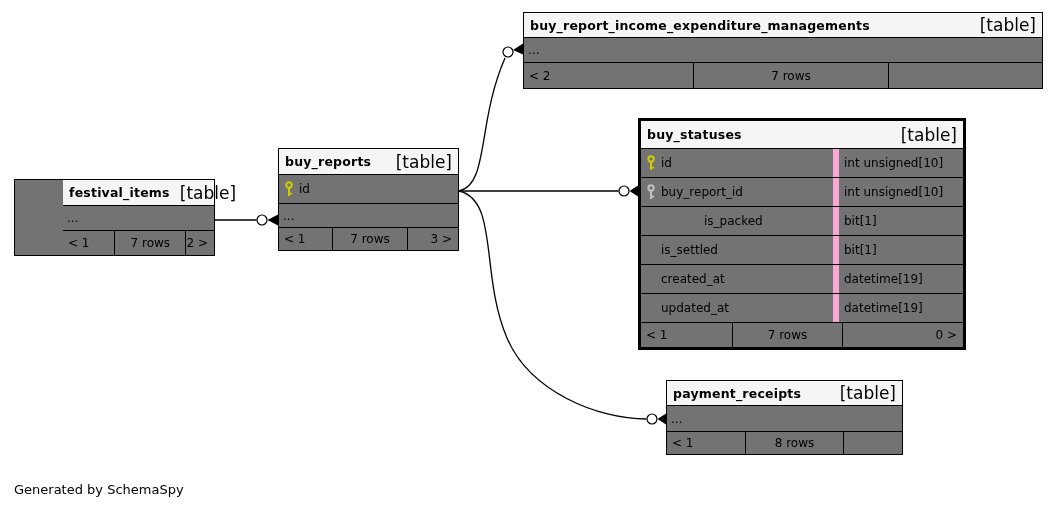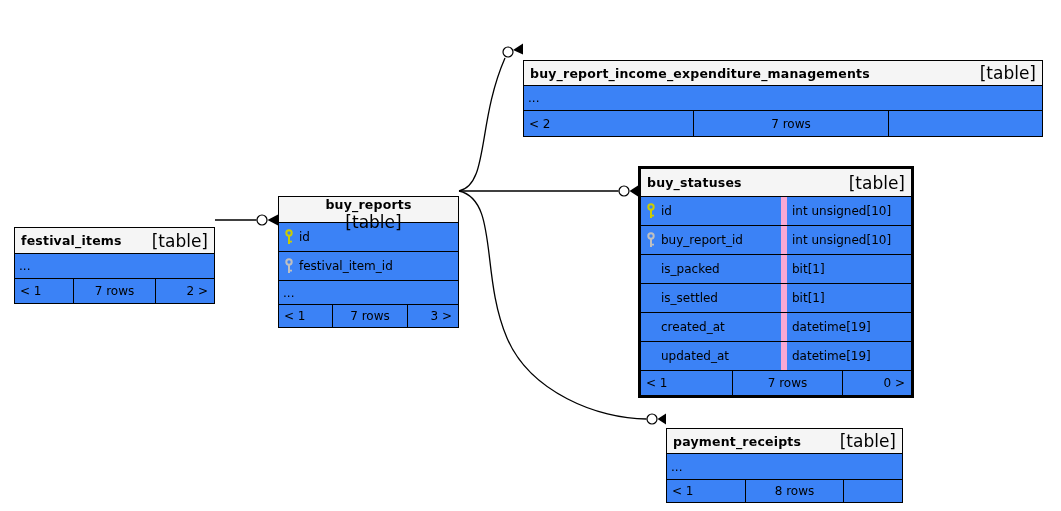--- a/index.html
+++ b/index.html
@@ -1,21 +1,21 @@
 <!DOCTYPE html>
 <html><head>
 <meta charset="utf-8">
 <style>
   html, body { margin: 0; padding: 0; background: #ffffff; }
   body { font-family: "DejaVu Sans", "Liberation Sans", sans-serif; color: #000; }
   #canvas { position: relative; width: 1061px; height: 511px; background: #fff; overflow: hidden; }
 
   #connector-layer { position: absolute; left: 0; top: 0; width: 1061px; height: 511px; z-index: 0; }
 
-  .tbl { position: absolute; background: #3b82f6; border: 1px solid #000; z-index: 1; box-sizing: border-box; font-size: 12px; margin-top: 48px; }
+  .tbl { position: absolute; background: #737373; border: 1px solid #000; z-index: 1; box-sizing: border-box; font-size: 12px; }
   .tbl.focus { border-width: 3px; }
 
   .tbl-header { display: flex; align-items: center; justify-content: space-between; background: #f5f5f5; border-bottom: 1px solid #000; padding: 0 6px; box-sizing: border-box; }
   .tname { font-weight: bold; font-size: 12.5px; letter-spacing: .2px; }
   .ttype { font-size: 17px; margin-left: 10px; white-space: nowrap; }
 
   .col-row { display: flex; align-items: center; border-bottom: 1px solid #000; box-sizing: border-box; }
   .col-row:last-of-type { border-bottom: 1px solid #000; }
   .keycell { width: 20px; display: flex; justify-content: center; align-items: center; flex: 0 0 20px; }
   .colname { flex: 1 1 auto; padding-right: 4px; white-space: nowrap; }
@@ -76,21 +76,21 @@
     <div class="ellipsis-row" style="height:25px;">
       <span>...</span>
     </div>
     <div class="tbl-footer" style="height:25px;">
       <span class="fcell f-left" style="width:170px;">&lt; 2</span>
       <span class="fcell f-mid" style="width:195px;">7 rows</span>
       <span class="fcell f-right" style="flex:1;"></span>
     </div>
   </div>
 
-  <div class="tbl focus" style="left:638px; top:118px; width:276px;">
+  <div class="tbl focus" style="left:638px; top:118px; width:328px;">
     <div class="tbl-header" style="height:28px;">
       <span class="tname">buy_statuses</span>
       <span class="ttype">[table]</span>
     </div>
     <div class="col-row" style="height:29px;">
       <span class="keycell">
         <svg class="keyicon" width="10" height="16" viewBox="0 0 10 16">
           <circle cx="5" cy="4" r="2.7" fill="none" stroke="#cccc00" stroke-width="2"></circle>
           <line x1="5" y1="6.8" x2="5" y2="15" stroke="#cccc00" stroke-width="2"></line>
           <line x1="5" y1="12.6" x2="8" y2="12.6" stroke="#cccc00" stroke-width="1.8"></line>
@@ -103,21 +103,21 @@
       <span class="keycell">
         <svg class="keyicon" width="10" height="16" viewBox="0 0 10 16">
           <circle cx="5" cy="4" r="2.7" fill="none" stroke="#c0c0c0" stroke-width="2"></circle>
           <line x1="5" y1="6.8" x2="5" y2="15" stroke="#c0c0c0" stroke-width="2"></line>
           <line x1="5" y1="12.6" x2="8" y2="12.6" stroke="#c0c0c0" stroke-width="1.8"></line>
         </svg>
       </span>
       <span class="colname">buy_report_id</span>
       <span class="coltype" style="width:130px;">int unsigned[10]</span>
     </div>
-    <div class="col-row" style="height:29px;">
+    <div class="col-row" style="height:29px;padding-left:43px;">
       <span class="keycell"></span>
       <span class="colname">is_packed</span>
       <span class="coltype" style="width:130px;">bit[1]</span>
     </div>
     <div class="col-row" style="height:29px;align-items:center;">
       <span class="keycell"></span>
       <span class="colname">is_settled</span>
       <span class="coltype" style="width:130px;">bit[1]</span>
     </div>
     <div class="col-row" style="height:29px;">
@@ -131,55 +131,45 @@
       <span class="coltype" style="width:130px;">datetime[19]</span>
     </div>
     <div class="tbl-footer" style="height:24px;">
       <span class="fcell f-left" style="width:92px;">&lt; 1</span>
       <span class="fcell f-mid" style="width:110px;">7 rows</span>
       <span class="fcell f-right" style="flex:1;">0 &gt;</span>
     </div>
   </div>
 
   <div class="tbl" style="left:278px; top:148px; width:181px;">
-    <div class="tbl-header" style="height:26px;flex-direction:column;">
+    <div class="tbl-header" style="height:26px;">
       <span class="tname">buy_reports</span>
       <span class="ttype">[table]</span>
     </div>
     <div class="col-row" style="height:29px;">
       <span class="keycell">
         <svg class="keyicon" width="10" height="16" viewBox="0 0 10 16">
           <circle cx="5" cy="4" r="2.7" fill="none" stroke="#cccc00" stroke-width="2"></circle>
           <line x1="5" y1="6.8" x2="5" y2="15" stroke="#cccc00" stroke-width="2"></line>
           <line x1="5" y1="12.6" x2="8" y2="12.6" stroke="#cccc00" stroke-width="1.8"></line>
         </svg>
       </span>
       <span class="colname">id</span>
     </div>
-    <div class="col-row" style="height:29px;">
-      <span class="keycell">
-        <svg class="keyicon" width="10" height="16" viewBox="0 0 10 16">
-          <circle cx="5" cy="4" r="2.7" fill="none" stroke="#c0c0c0" stroke-width="2"></circle>
-          <line x1="5" y1="6.8" x2="5" y2="15" stroke="#c0c0c0" stroke-width="2"></line>
-          <line x1="5" y1="12.6" x2="8" y2="12.6" stroke="#c0c0c0" stroke-width="1.8"></line>
-        </svg>
-      </span>
-      <span class="colname">festival_item_id</span>
-    </div>
     <div class="ellipsis-row" style="height:24px;">
       <span>...</span>
     </div>
     <div class="tbl-footer" style="height:22px;">
       <span class="fcell f-left" style="width:54px;">&lt; 1</span>
       <span class="fcell f-mid" style="width:75px;">7 rows</span>
       <span class="fcell f-right" style="flex:1;">3 &gt;</span>
     </div>
   </div>
 
-  <div class="tbl" style="left:14px; top:179px; width:201px;">
+  <div class="tbl" style="left:14px; top:179px; width:201px;padding-left:48px;">
     <div class="tbl-header" style="height:26px;">
       <span class="tname">festival_items</span>
       <span class="ttype">[table]</span>
     </div>
     <div class="ellipsis-row" style="height:25px;">
       <span>...</span>
     </div>
     <div class="tbl-footer" style="height:24px;">
       <span class="fcell f-left" style="width:59px;">&lt; 1</span>
       <span class="fcell f-mid" style="width:82px;">7 rows</span>
@@ -195,14 +185,15 @@
     <div class="ellipsis-row" style="height:26px;">
       <span>...</span>
     </div>
     <div class="tbl-footer" style="height:22px;">
       <span class="fcell f-left" style="width:79px;">&lt; 1</span>
       <span class="fcell f-mid" style="width:98px;">8 rows</span>
       <span class="fcell f-right" style="flex:1;"></span>
     </div>
   </div>
 
+  <div id="footer-note">Generated by SchemaSpy</div>
 
 </div>
 
 </body></html>

